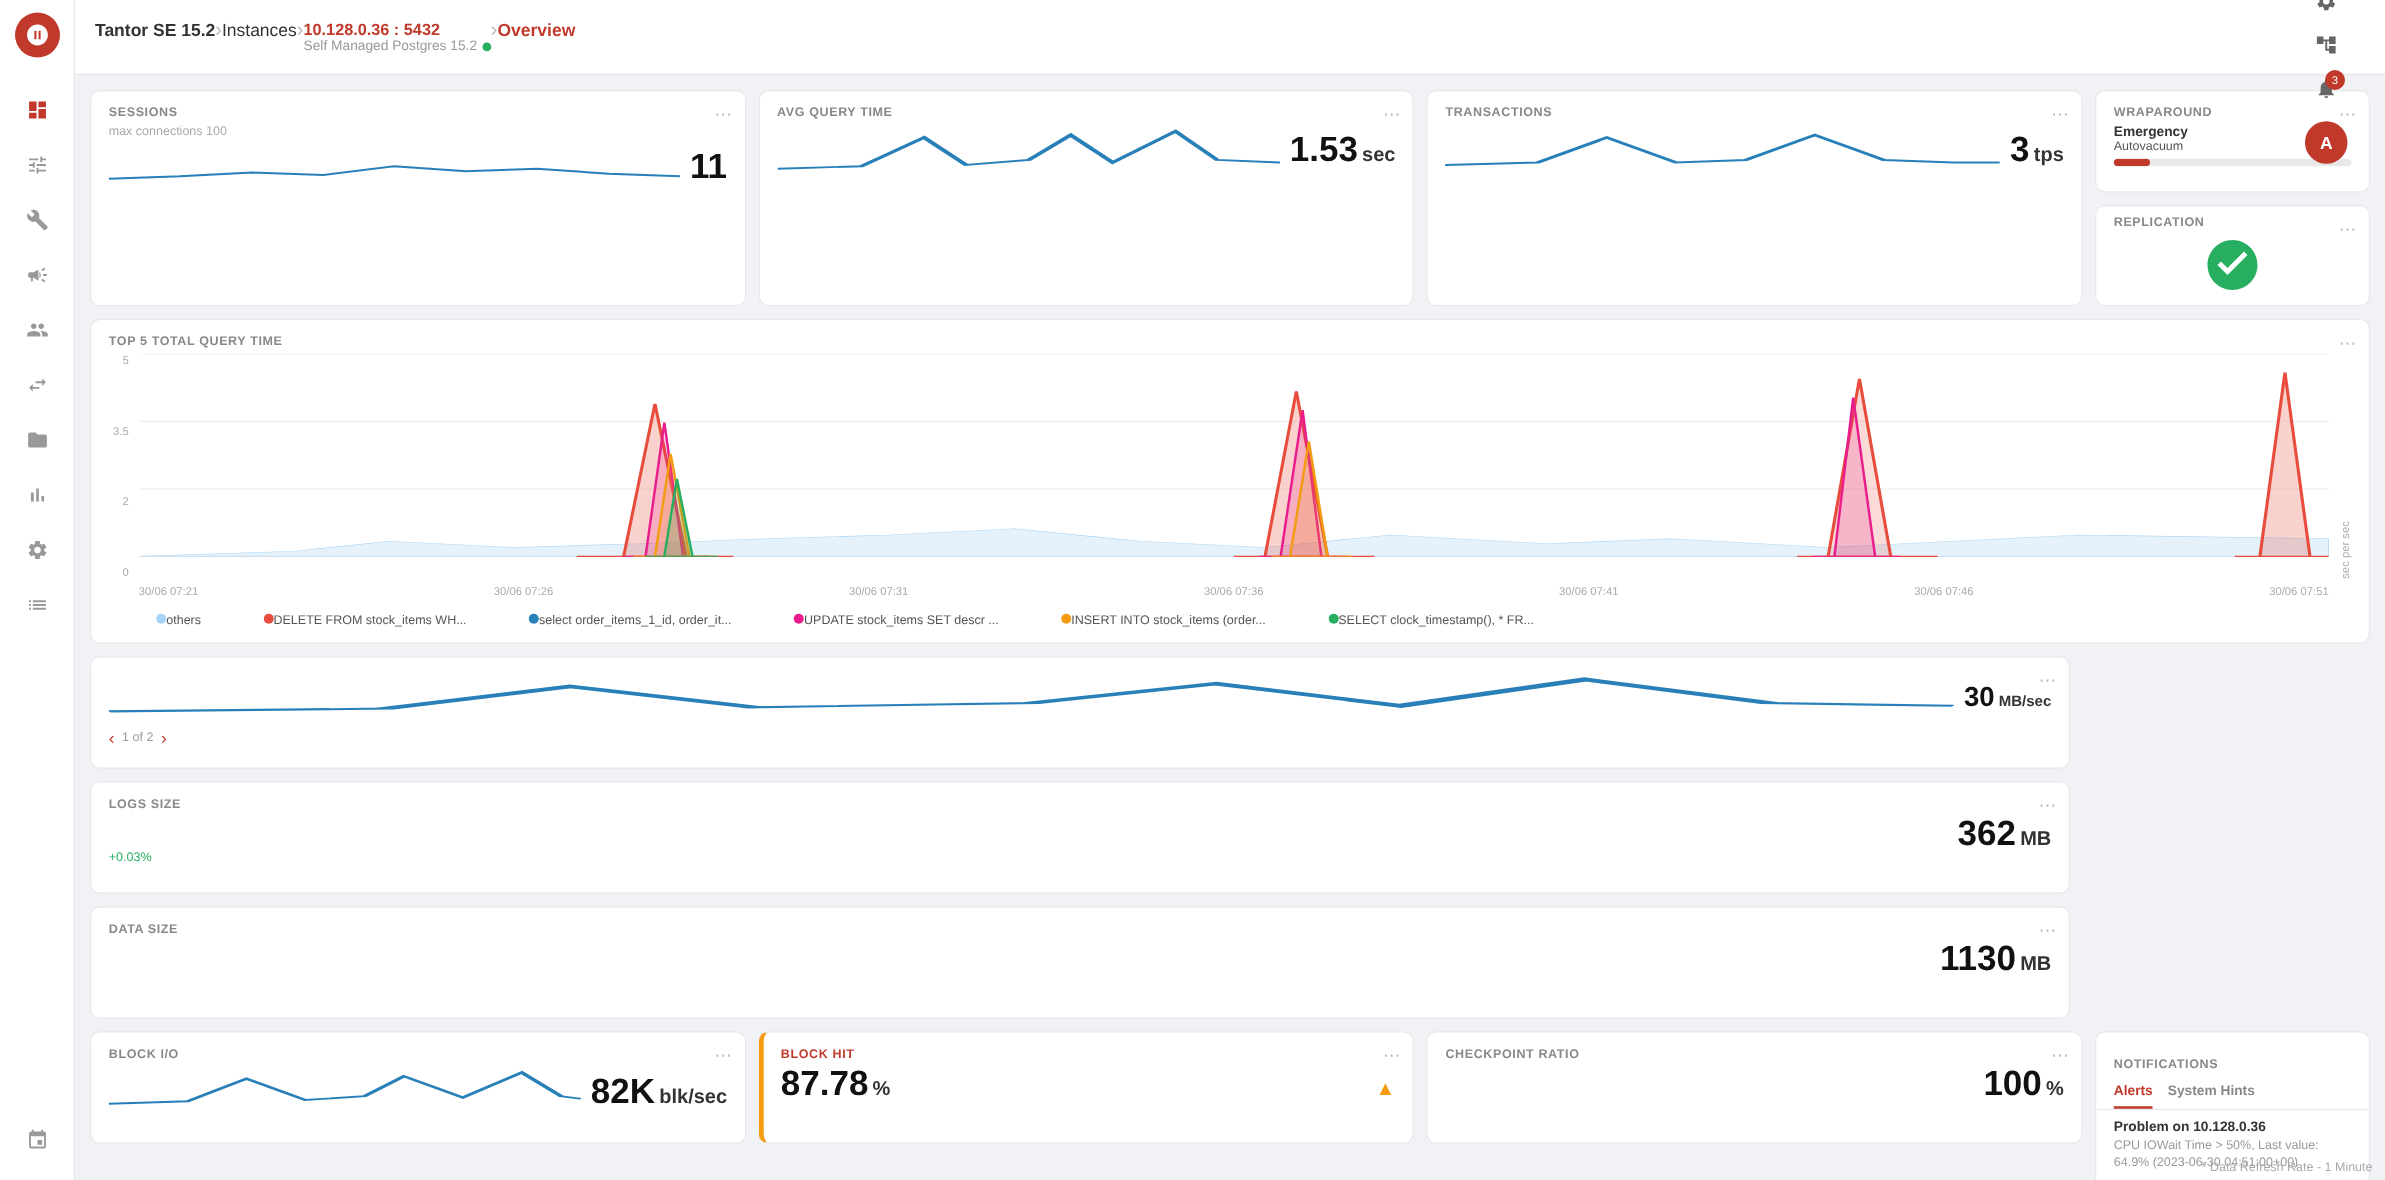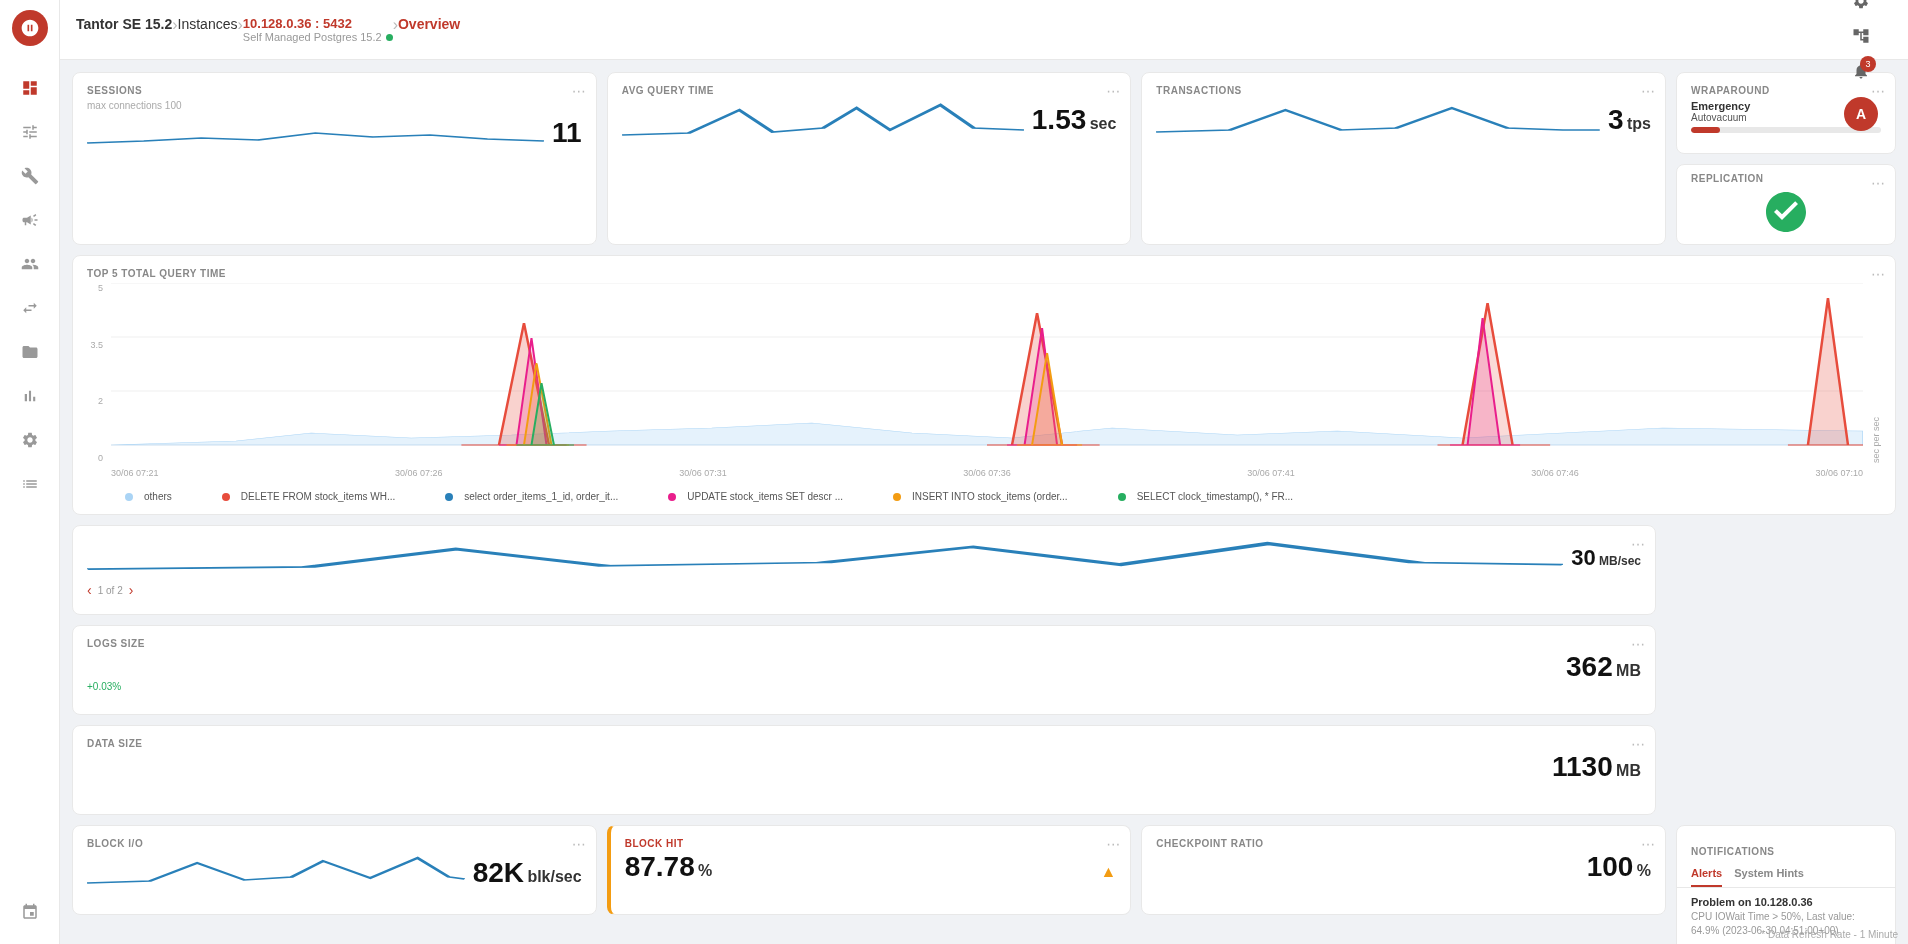--- a/index.html
+++ b/index.html
@@ -104,21 +104,21 @@
     
     .card-block-hit { border-left: 4px solid #f39c12; }
     .warning-icon { color: #f39c12; font-size: 16px; }
 
     
     .pagination { display: flex; align-items: center; gap: 6px; font-size: 10px; color: #999; margin-top: 4px; }
     .pagination-btn { cursor: pointer; color: #c0392b; font-size: 14px; }
 
     
     .legend { display: flex; flex-wrap: wrap; gap: 12px; margin-top: 8px; }
-    .legend-item { display: flex; align-items: center; gap: 11px; font-size: 10px; color: #555; padding-left: 38px; }
+    .legend-item { display: flex; align-items: flex-start; gap: 0; font-size: 10px; color: #555; padding-left: 38px; }
     .legend-dot { width: 8px; height: 8px; border-radius: 50%; }
     .status-positive { color: #27ae60; font-size: 10px; }
 
     
     .wraparound-labels { font-size: 11px; color: #333; font-weight: 600; }
     .wraparound-sub { font-size: 10px; color: #555; }
     .wraparound-bar { height: 6px; background: #e8e8e8; border-radius: 3px; margin-top: 4px; overflow: hidden; }
     .wraparound-fill { height: 100%; background: #c0392b; border-radius: 3px; }
 
     
@@ -365,21 +365,21 @@
             <polygon points="162,162 168,162 172,100 177,162 185,162" fill="rgba(39,174,96,0.2)" stroke="#27ae60" stroke-width="0.8"></polygon>
           </svg>
           
           <div style="display:flex;justify-content:space-between;font-size:9px;color:#aaa;padding-top:2px;">
             <span>30/06 07:21</span>
             <span>30/06 07:26</span>
             <span>30/06 07:31</span>
             <span>30/06 07:36</span>
             <span>30/06 07:41</span>
             <span>30/06 07:46</span>
-            <span>30/06 07:10</span>
+            <span>30/06 07:51</span>
           </div>
         </div>
         <div style="writing-mode:vertical-rl;transform:rotate(180deg);font-size:9px;color:#aaa;margin-bottom:20px;">sec per sec</div>
       </div>
 
       <div class="legend">
         <div class="legend-item">
             <span class="legend-dot" style="background:#aad4f5;"></span>
             <span>others</span>
           </div>

